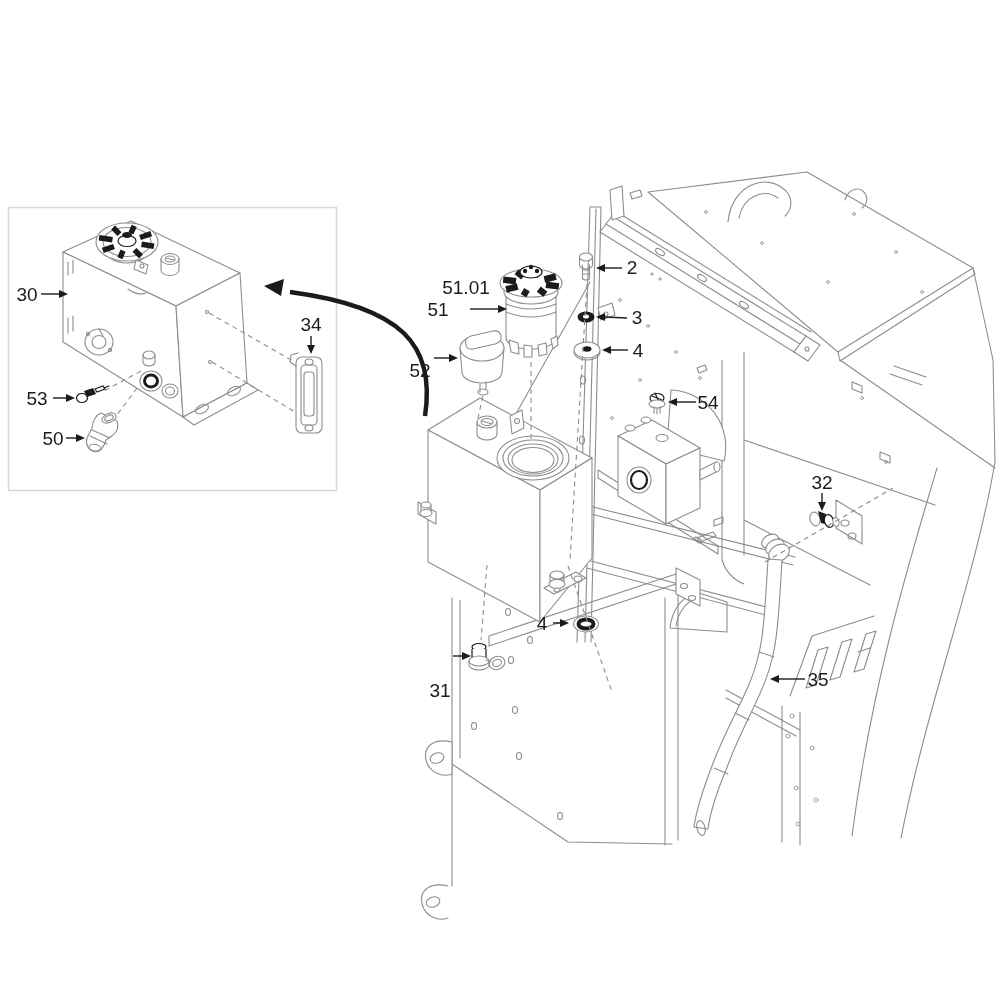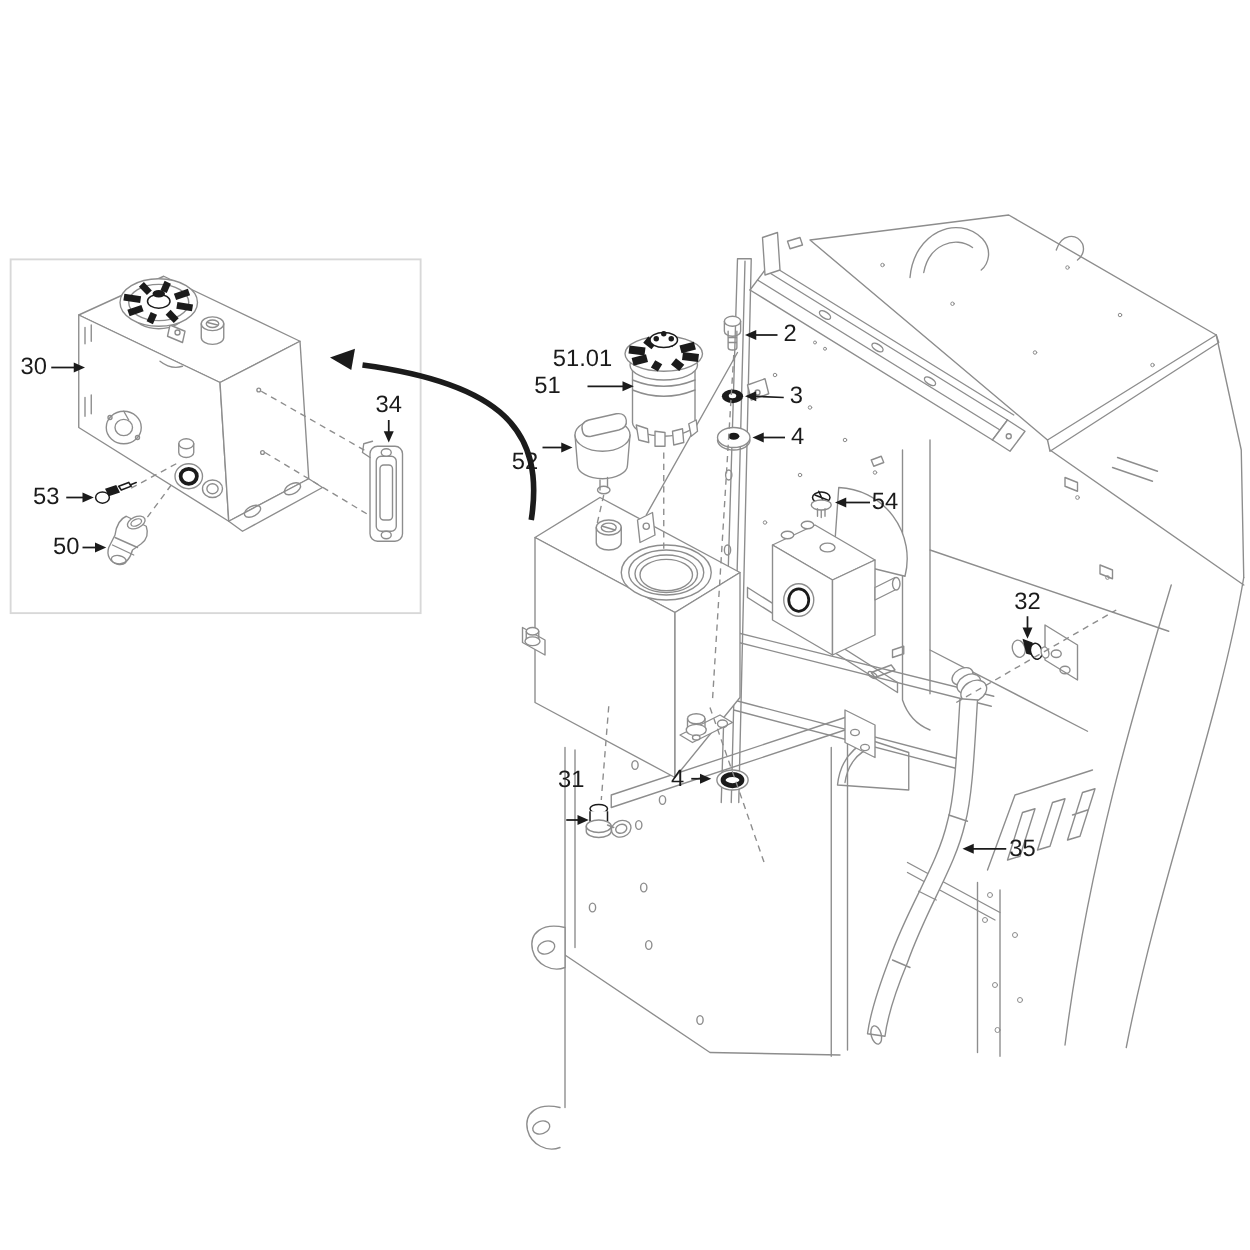--- a/index.html
+++ b/index.html
@@ -406,16 +406,16 @@
   <div class="callout" style="left:37px;top:398px;">53</div>
   <div class="callout" style="left:53px;top:438px;">50</div>
   <div class="callout" style="left:466px;top:287px;text-align:center;">51.01</div>
   <div class="callout" style="left:438px;top:309px;">51</div>
   <div class="callout" style="left:420px;top:370px;">52</div>
   <div class="callout" style="left:632px;top:267px;">2</div>
   <div class="callout" style="left:637px;top:317px;">3</div>
   <div class="callout" style="left:638px;top:350px;">4</div>
   <div class="callout" style="left:708px;top:402px;">54</div>
   <div class="callout" style="left:822px;top:482px;text-align:right;">32</div>
-  <div class="callout" style="left:440px;top:624px;margin-left:17px;">31</div>
+  <div class="callout" style="left:440px;top:690px;">31</div>
   <div class="callout" style="left:542px;top:623px;">4</div>
   <div class="callout" style="left:818px;top:679px;text-align:center;">35</div>
 </div>
 
 </body></html>

